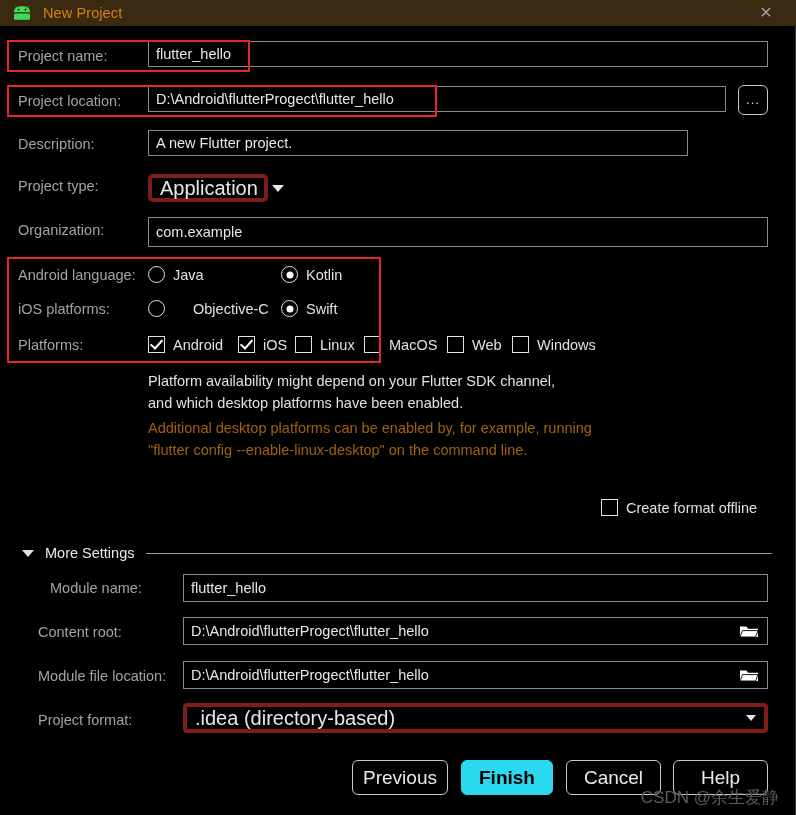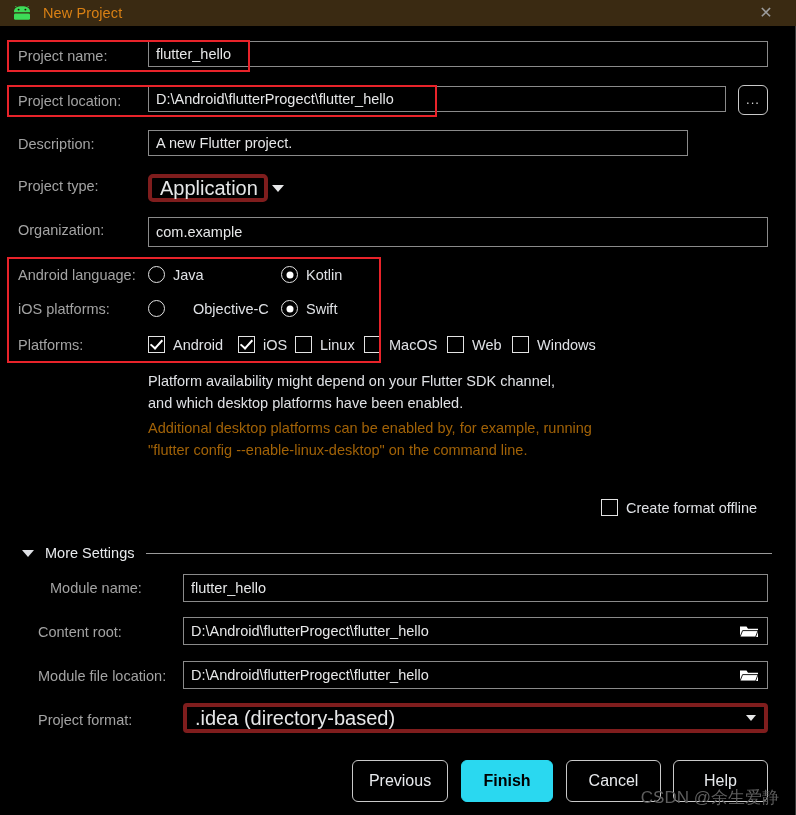--- a/index.html
+++ b/index.html
@@ -82,23 +82,23 @@
   .ms-tri{width:0;height:0;border-left:6px solid transparent;border-right:6px solid transparent;border-top:7px solid #dfe1e5;}
   .ms-title{margin-left:11px;color:#e8eaed;font-size:14.5px;white-space:nowrap;}
   .ms-line{flex:1;height:1px;background:#9a9a9a;margin-left:12px;margin-right:4px;}
 
   .folder{
     width:22px;height:17px;position:relative;flex:none;margin-left:auto;
   }
 
   
   .btn{
-    position:absolute;box-sizing:border-box;height:42px;border-radius:6px;
+    position:absolute;box-sizing:border-box;height:35px;border-radius:6px;
     display:flex;align-items:center;justify-content:center;
-    border:1px solid #c9c9c9;background:#000;color:#e8eaed;font-size:16px;
+    border:1px solid #c9c9c9;background:#000;color:#e8eaed;font-size:19px;
   }
   .btn.primary{background:#2ad8f0;border-color:#2ad8f0;color:#000;font-weight:bold;}
 
   
   .anno{position:absolute;border:2px solid #e8232a;pointer-events:none;box-sizing:border-box;}
 
   .watermark{
     position:absolute;right:16px;top:786px;color:#5d5d5d;font-size:17px;white-space:nowrap;
   }
 </style>

